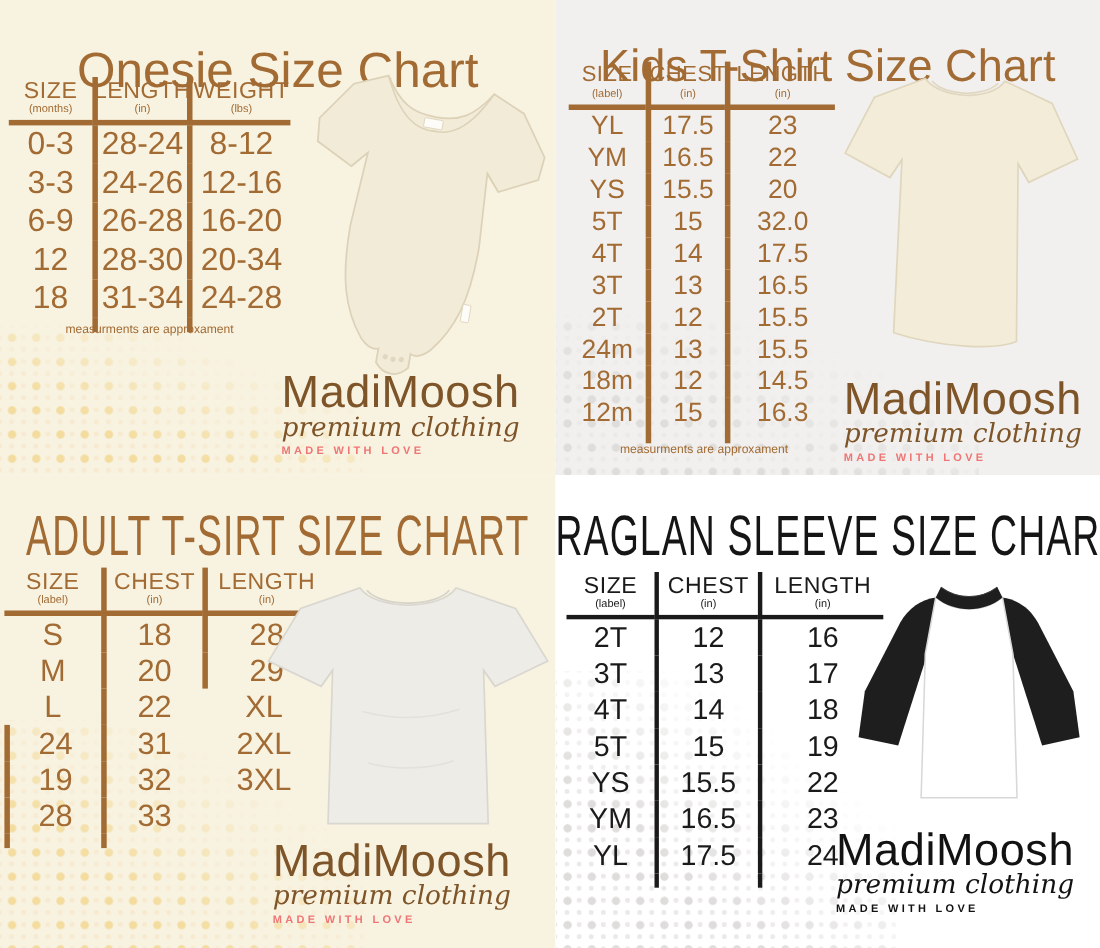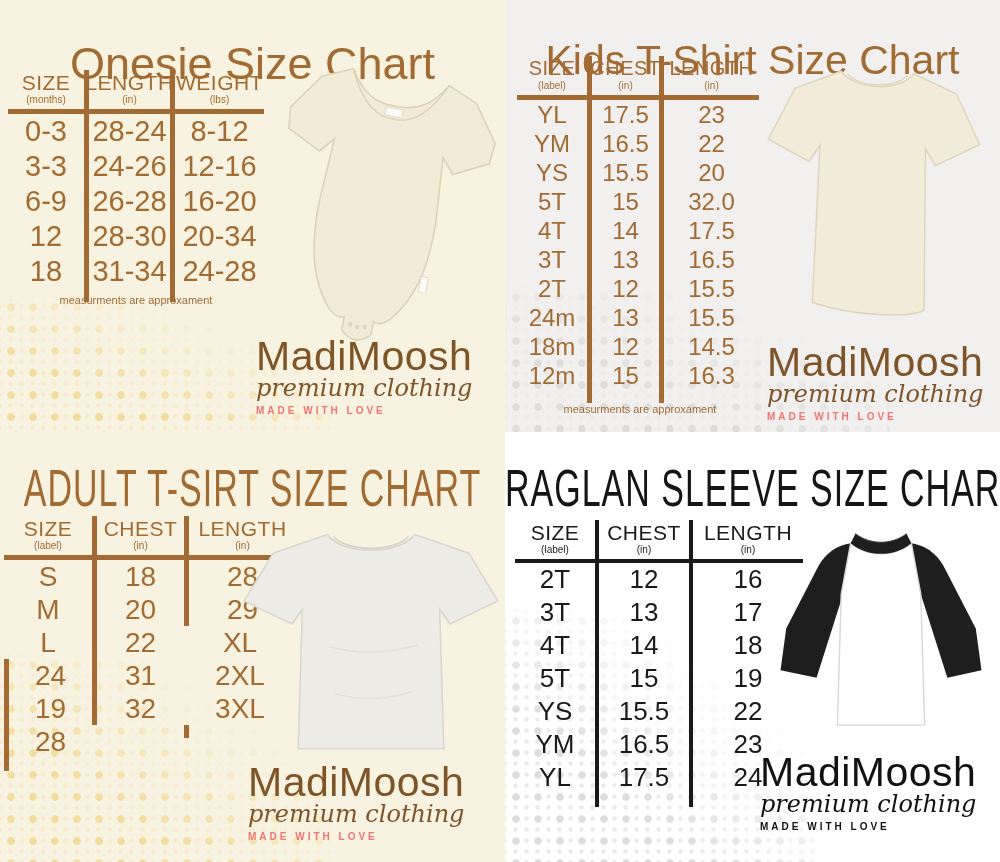--- a/index.html
+++ b/index.html
@@ -238,20 +238,21 @@
         <div class="cell bd c0">L</div>
         <div class="cell bd c1">22</div>
         <div class="cell bd c0">XL</div>
         <div class="cell bd c1">24</div>
         <div class="cell bd c2">31</div>
         <div class="cell bd c0">2XL</div>
         <div class="cell bd c1">19</div>
         <div class="cell bd c2">32</div>
         <div class="cell bd c0">3XL</div>
         <div class="cell bd c1">28</div>
+        <div class="cell bd c2">33</div>
         <div class="cell tail c0"></div>
         <div class="cell tail c1"></div>
         <div class="cell tail c2"></div>
       </div>
     <svg class="photo" viewBox="0 0 260 250">
       <path d="M88,12 L36,30 L8,76 L54,98 L64,84 L60,218 L200,218 L196,84
                L206,98 L252,76 L224,30 L172,12 C158,32 102,32 88,12 Z" fill="#edece6" stroke="#d9d7cf" stroke-width="1.5"></path>
       <path d="M94,14 C106,29 154,29 166,14" fill="none" stroke="#d6d3ca" stroke-width="1.6"></path>
       <path d="M54,98 L64,84 M206,98 L196,84" fill="none" stroke="#d9d7cf" stroke-width="1.2"></path>
       <path d="M90,120 C120,128 150,126 175,118 M95,165 C120,172 150,170 170,163" fill="none" stroke="#e3e1d9" stroke-width="1.4"></path>

